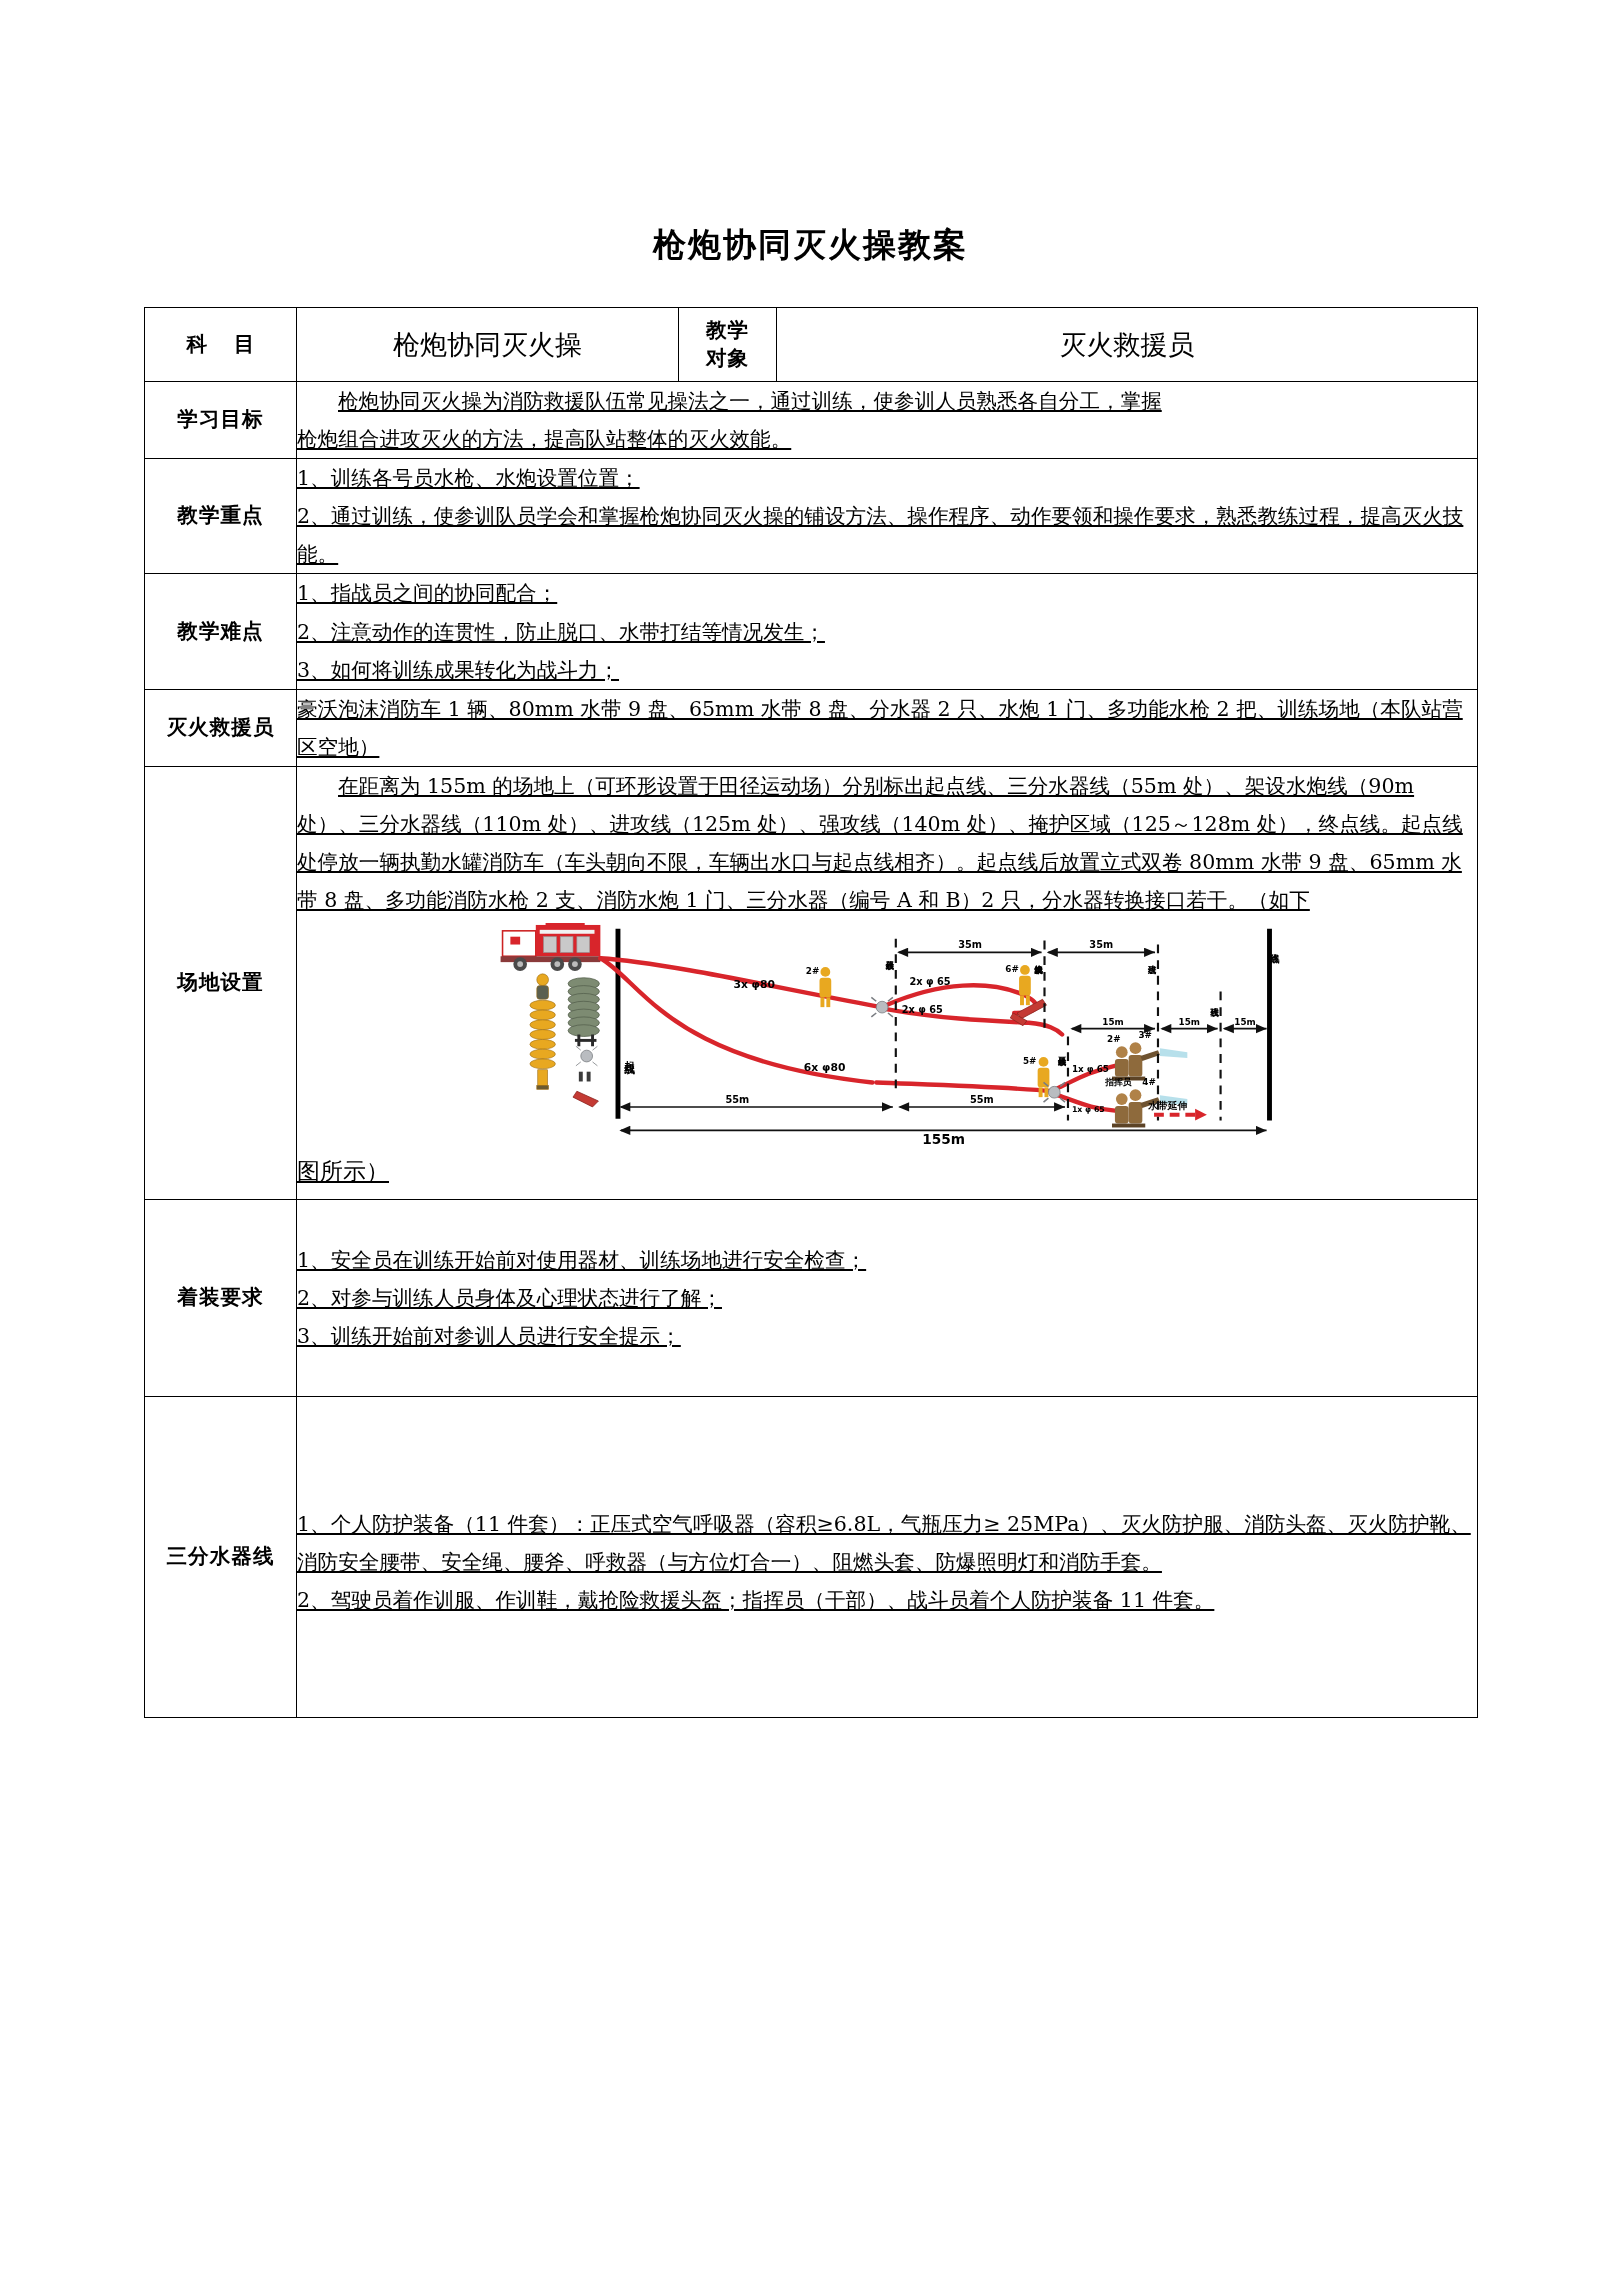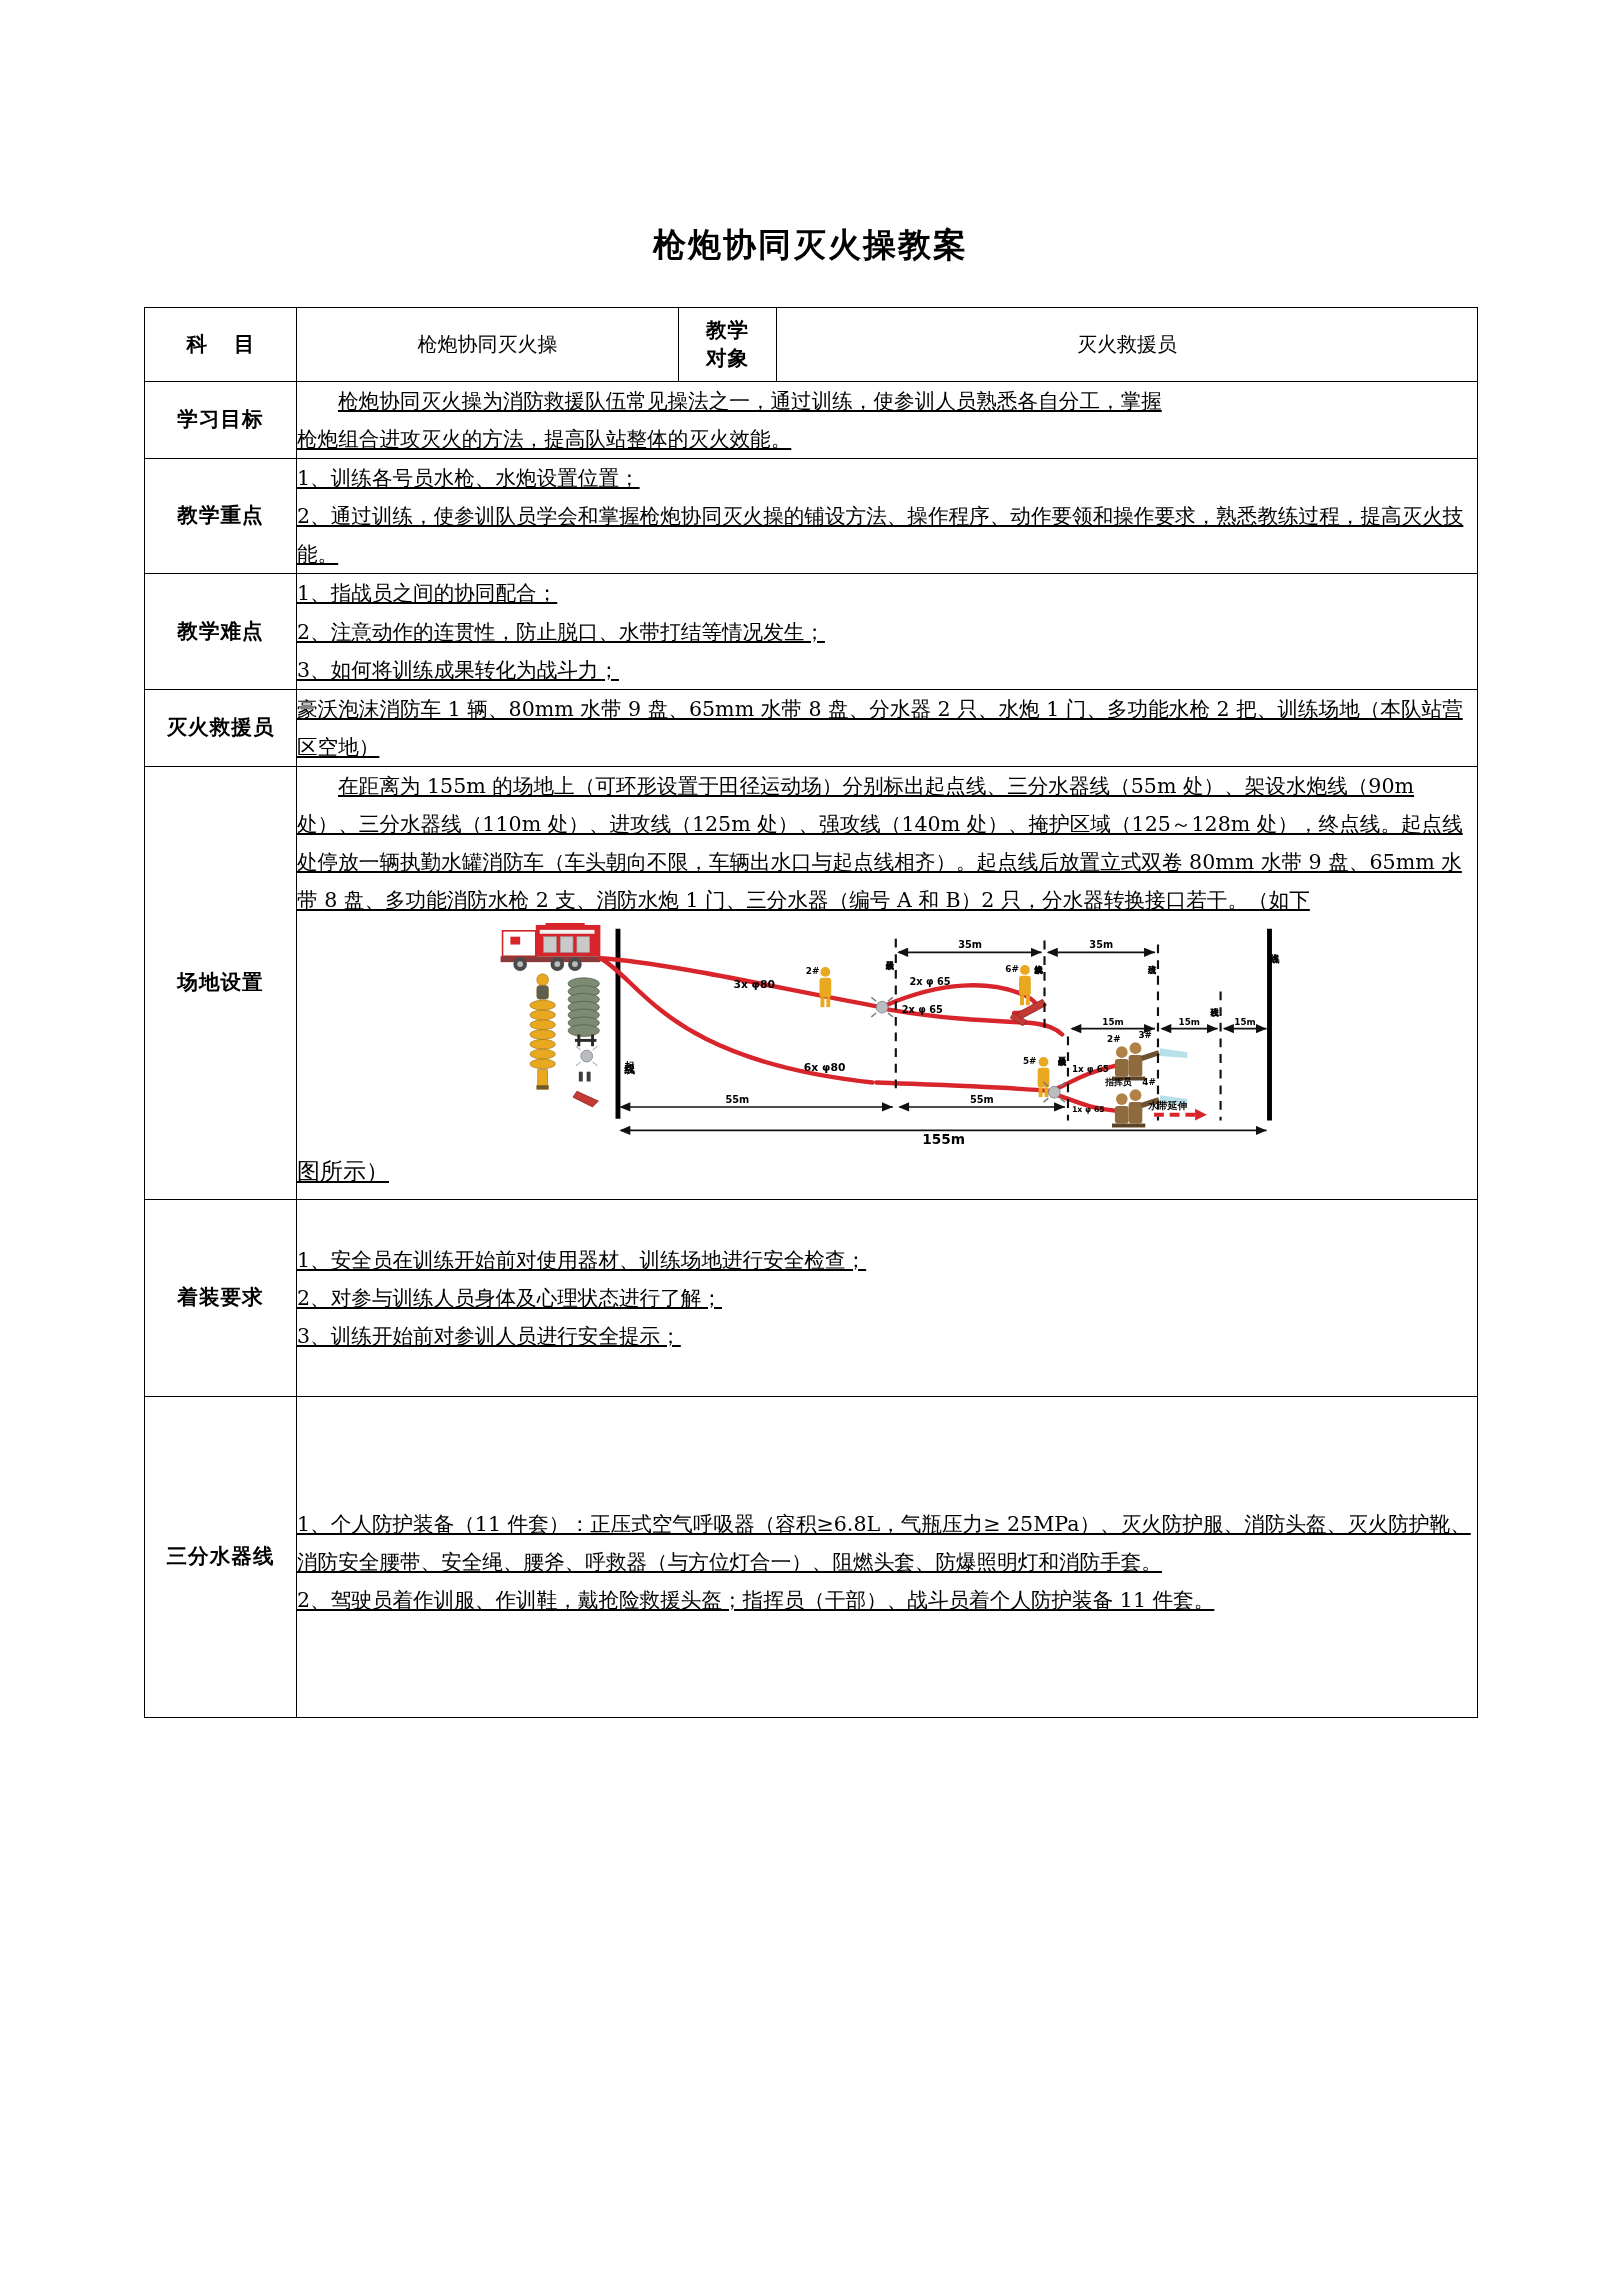--- a/index.html
+++ b/index.html
@@ -51,21 +51,21 @@
     font-family: "DejaVu Sans", "Liberation Sans", sans-serif;
     font-weight: bold;
     font-size: 20.6px;
     letter-spacing: 1px;
     padding: 5.9px 3.9px;
     line-height: 1.35;
   }
   .hdr-cell.spaced { letter-spacing: 9.8px; text-indent: 9.8px; }
   .val-cell {
     text-align: center;
-    font-size: 20px;
+    font-size: 27px;
     padding: 9.8px 5.9px;
   }
   .body-cell {
     text-align: left;
     font-size: 20.6px;
     line-height: 1.85;
     padding: 9.8px 13.7px 9.8px 11.8px;
   }
   .body-cell p { margin: 0; text-decoration: underline; }
   .body-cell p.indent { text-indent: 41px; }

